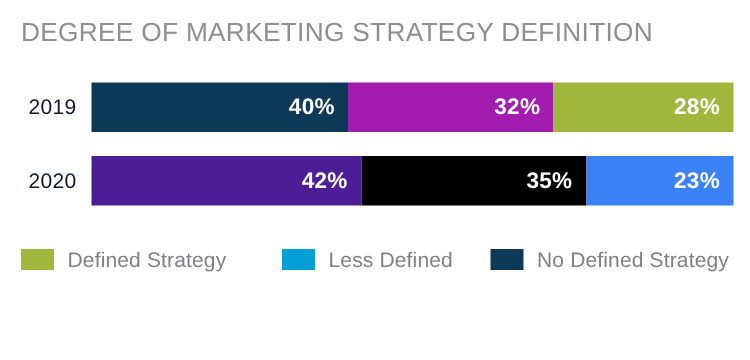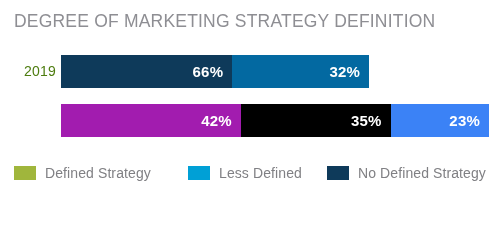--- a/index.html
+++ b/index.html
@@ -39,23 +39,23 @@
   }
   #row-2019 { top: 55px; }
   #row-2020 { top: 104px; }
   .row-label {
     position: absolute;
     left: 14px;
     top: 0;
     width: 42px;
     height: 33px;
     line-height: 33px;
-    text-align: right;
+    text-align: center;
     font-size: 14px;
-    color: #4d7c0f;
+    color: #0f172a;
     letter-spacing: 0.2px;
   }
   .bar-track {
     position: absolute;
     left: 61px;
     top: 0;
     width: 428px;
     height: 33px;
     display: flex;
     flex-direction: row;
@@ -110,31 +110,35 @@
 <body style="background: rgb(255, 255, 255);">
 
 <div id="chart-root">
 
   <div id="chart-title">DEGREE OF MARKETING STRATEGY DEFINITION</div>
 
   <div class="bar-row" id="row-2019">
     <div class="row-label">2019</div>
     <div class="bar-track">
       <div class="seg" id="seg-2019-0" style="width: 40%; background: rgb(14, 58, 90);">
-        <span class="seg-value">66%</span>
+        <span class="seg-value">40%</span>
       </div>
-      <div class="seg" id="seg-2019-1" style="width: 32%; background: #0369a1;">
+      <div class="seg" id="seg-2019-1" style="width: 32%; background: #a21caf;">
         <span class="seg-value">32%</span>
+      </div>
+      <div class="seg" id="seg-2019-2" style="width: 28%; background: rgb(160, 182, 60);">
+        <span class="seg-value">28%</span>
       </div>
     </div>
   </div>
 
   <div class="bar-row" id="row-2020">
+    <div class="row-label">2020</div>
     <div class="bar-track">
-      <div class="seg" id="seg-2020-0" style="width: 42%; background: #a21caf;">
+      <div class="seg" id="seg-2020-0" style="width: 42%; background: #4c1d95;">
         <span class="seg-value">42%</span>
       </div>
       <div class="seg" id="seg-2020-1" style="width: 35%; background: #000000;">
         <span class="seg-value">35%</span>
       </div>
       <div class="seg" id="seg-2020-2" style="width: 23%; background: #3b82f6;">
         <span class="seg-value">23%</span>
       </div>
     </div>
   </div>

